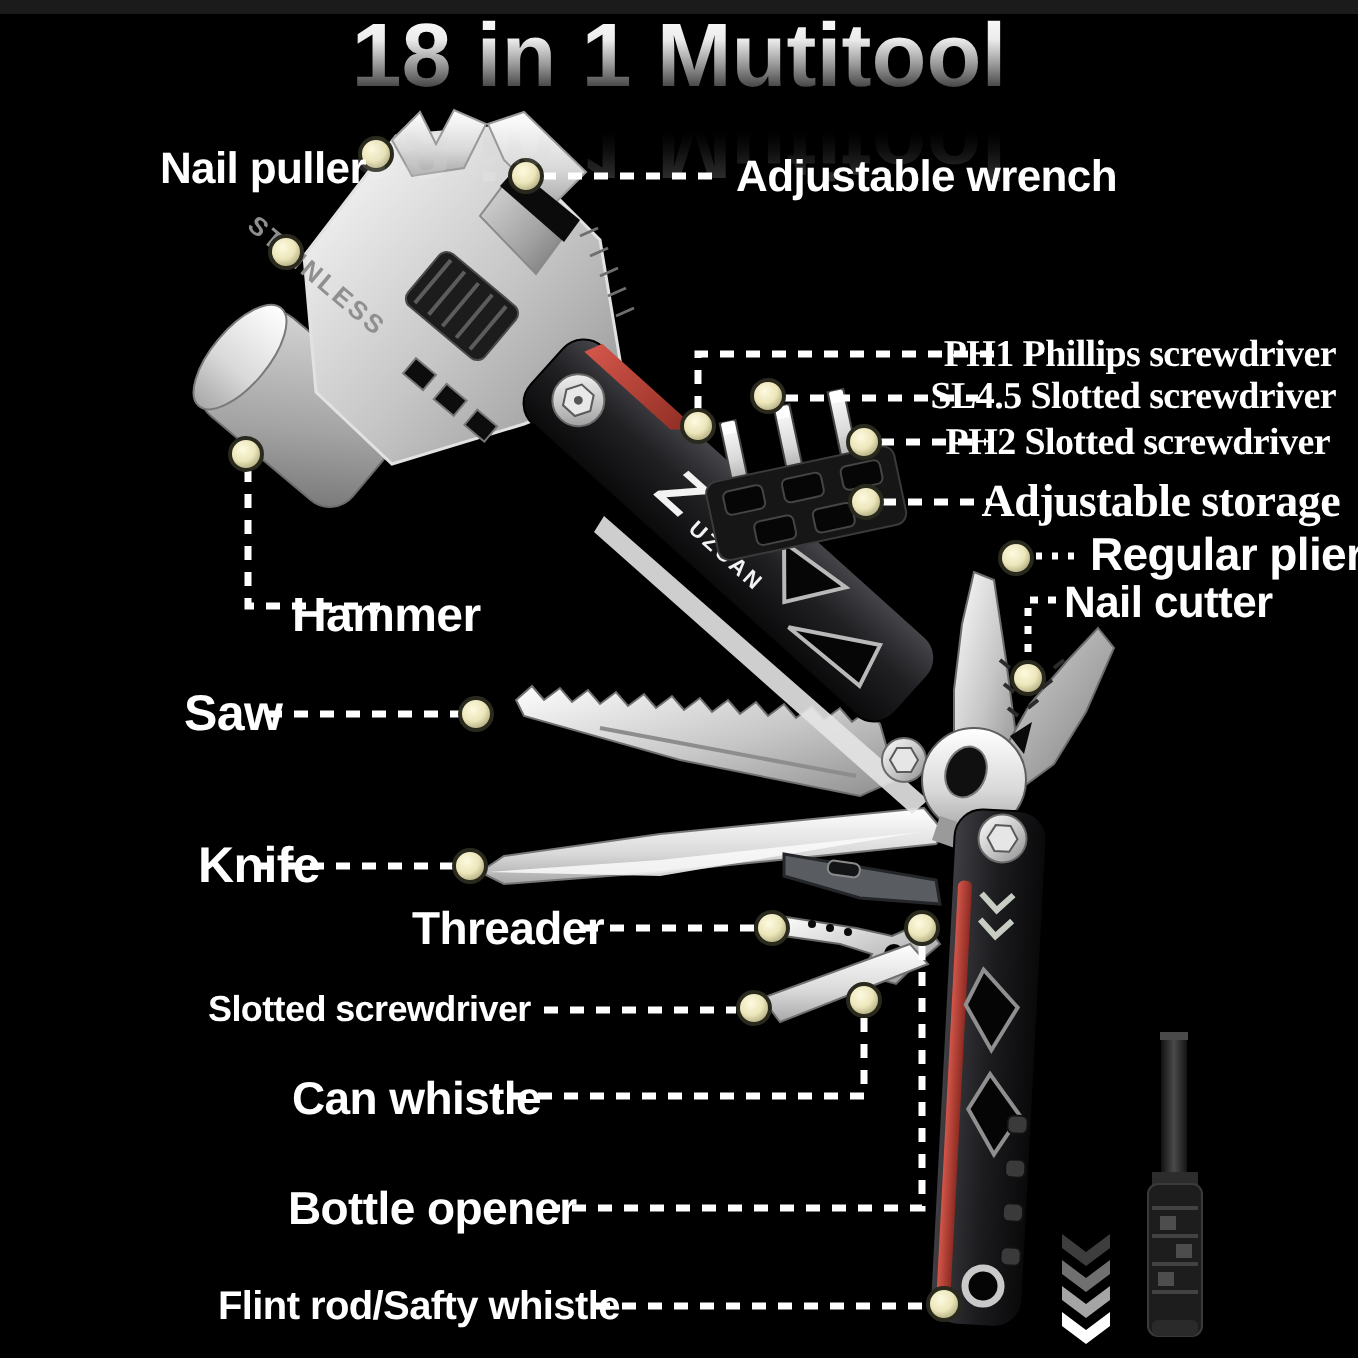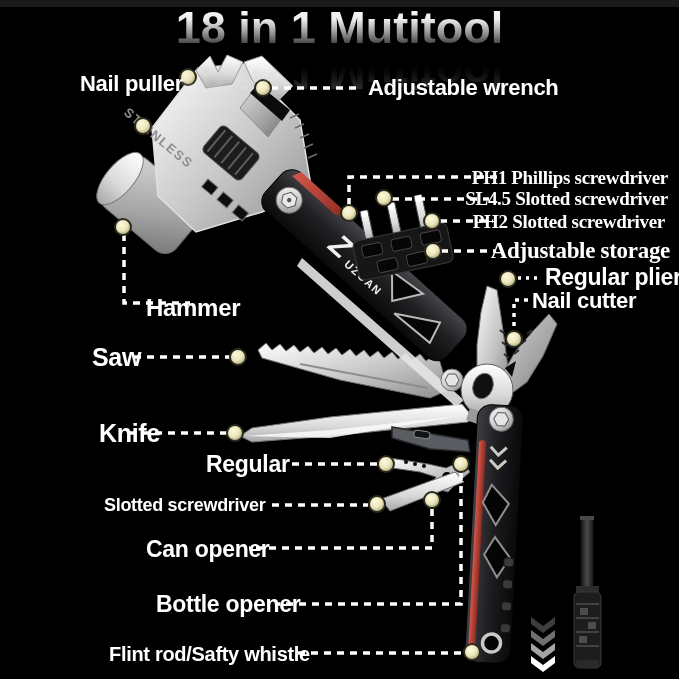--- a/index.html
+++ b/index.html
@@ -251,18 +251,18 @@
   <div class="lbl" style="left:368px;top:88px;font-size:22px;">Adjustable wrench</div>
   <div class="lbl" style="left:146px;top:288px;font-size:24px;margin-top:20px;">Hammer</div>
   <div class="lbl r" style="right:11px;top:178px;font-size:19px;">PH1 Phillips screwdriver</div>
   <div class="lbl r" style="right:11px;top:199px;font-size:19px;">SL4.5 Slotted screwdriver</div>
   <div class="lbl r" style="right:14px;top:222px;font-size:19px;">PH2 Slotted screwdriver</div>
   <div class="lbl r" style="right:9px;top:251px;font-size:23px;">Adjustable storage</div>
   <div class="lbl" style="left:545px;top:277px;font-size:23px;">Regular pliers</div>
   <div class="lbl" style="left:532px;top:301px;font-size:22px;">Nail cutter</div>
   <div class="lbl" style="left:92px;top:357px;font-size:25px;">Saw</div>
   <div class="lbl" style="left:99px;top:433px;font-size:25px;">Knife</div>
-  <div class="lbl" style="left:206px;top:464px;font-size:23px;">Regular</div>
+  <div class="lbl" style="left:206px;top:464px;font-size:23px;">Threader</div>
   <div class="lbl" style="left:104px;top:505px;font-size:18px;">Slotted screwdriver</div>
-  <div class="lbl" style="left:146px;top:549px;font-size:23px;">Can opener</div>
-  <div class="lbl" style="left:156px;top:604px;font-size:23px;">Bottle opener</div>
+  <div class="lbl" style="left:146px;top:549px;font-size:23px;">Can whistle</div>
+  <div class="lbl" style="left:144px;top:604px;font-size:23px;">Bottle opener</div>
   <div class="lbl" style="left:109px;top:654px;font-size:20px;">Flint rod/Safty whistle</div>
 </div>
 
 </body></html>

